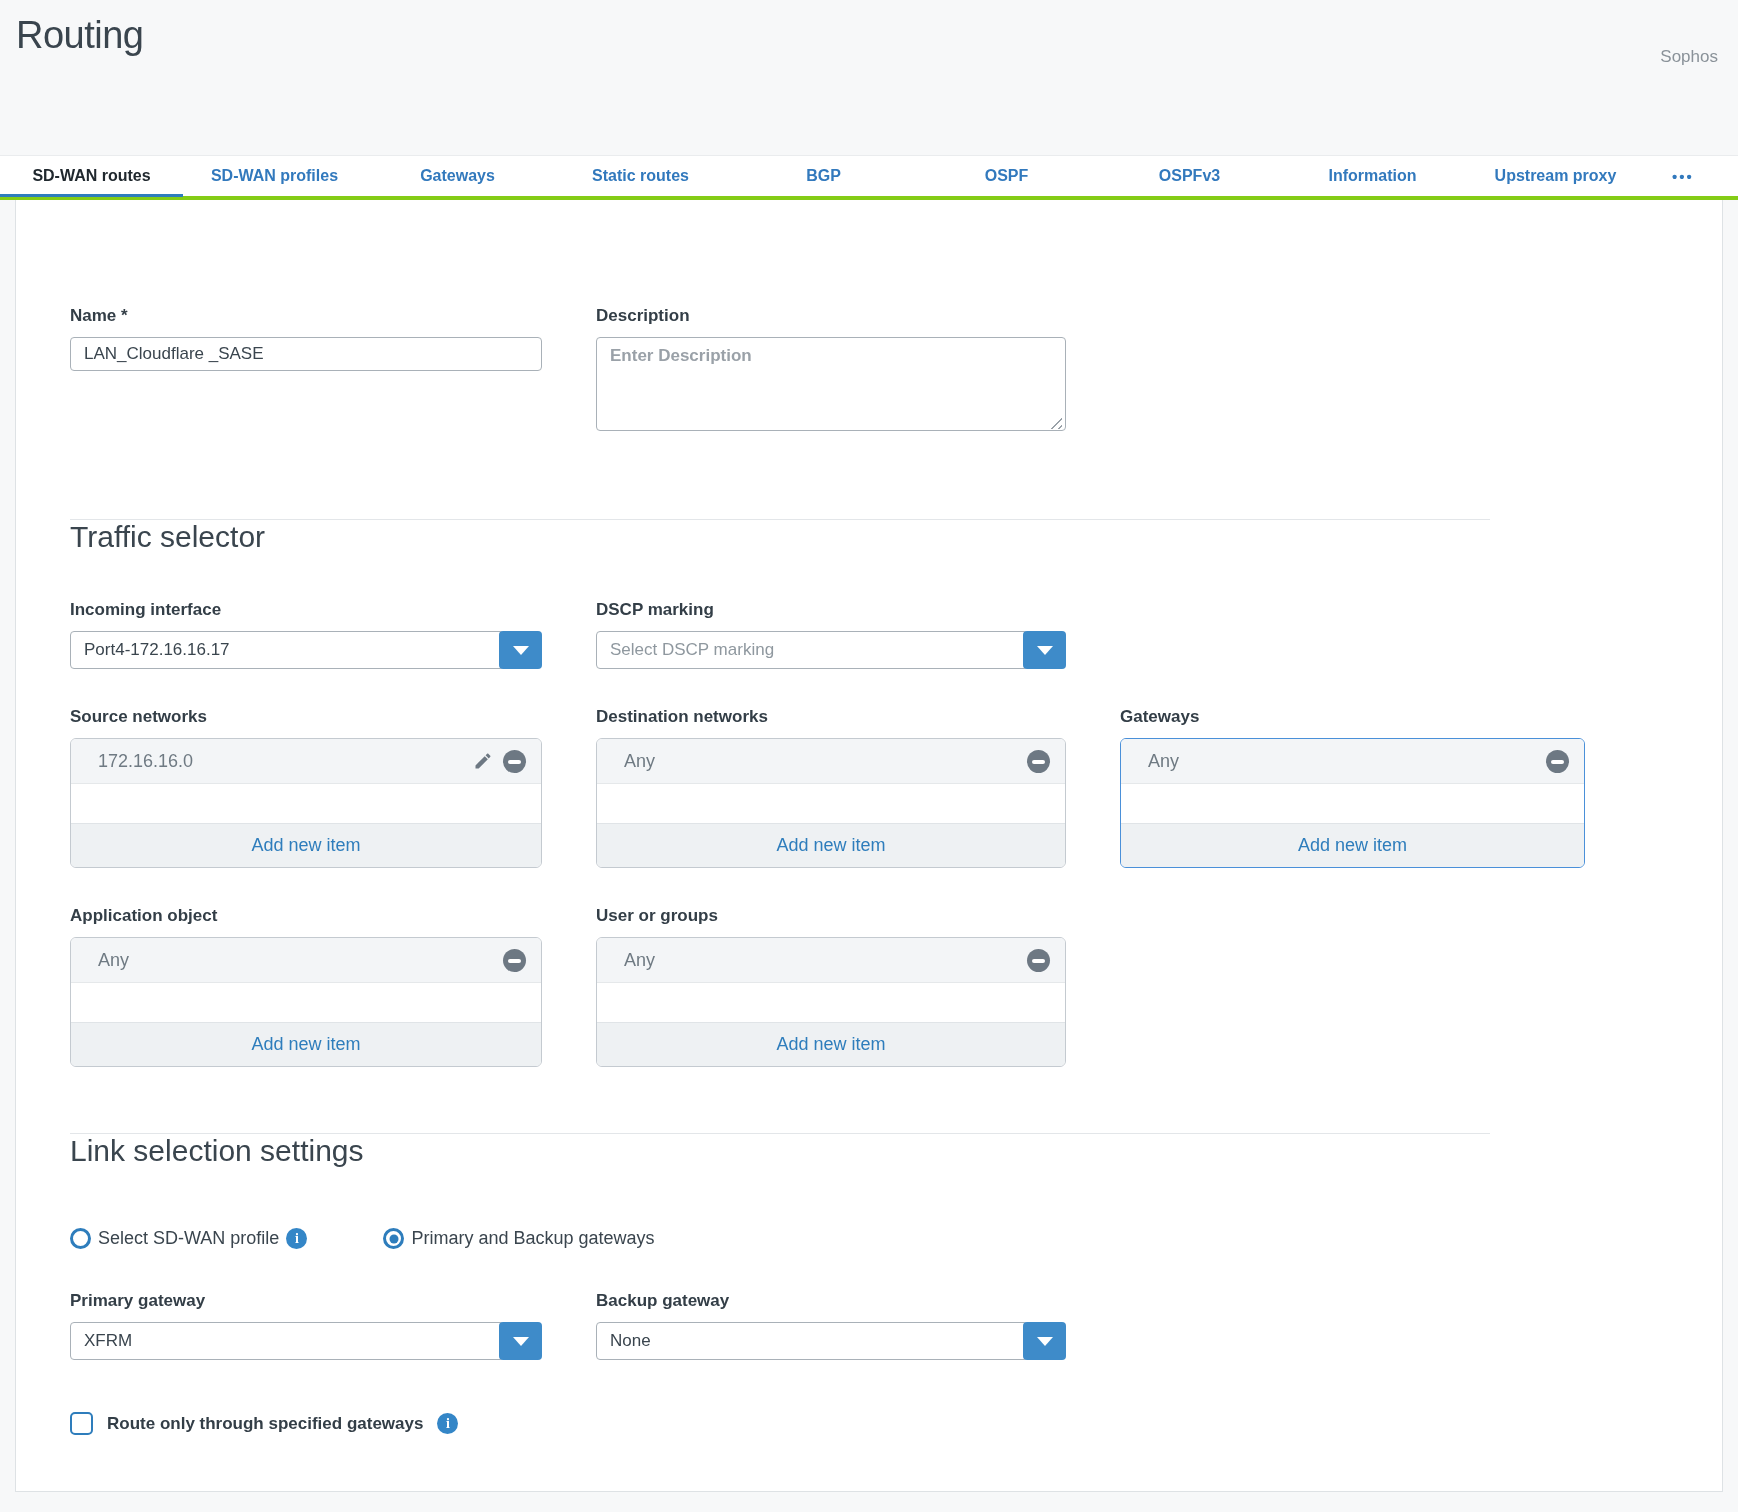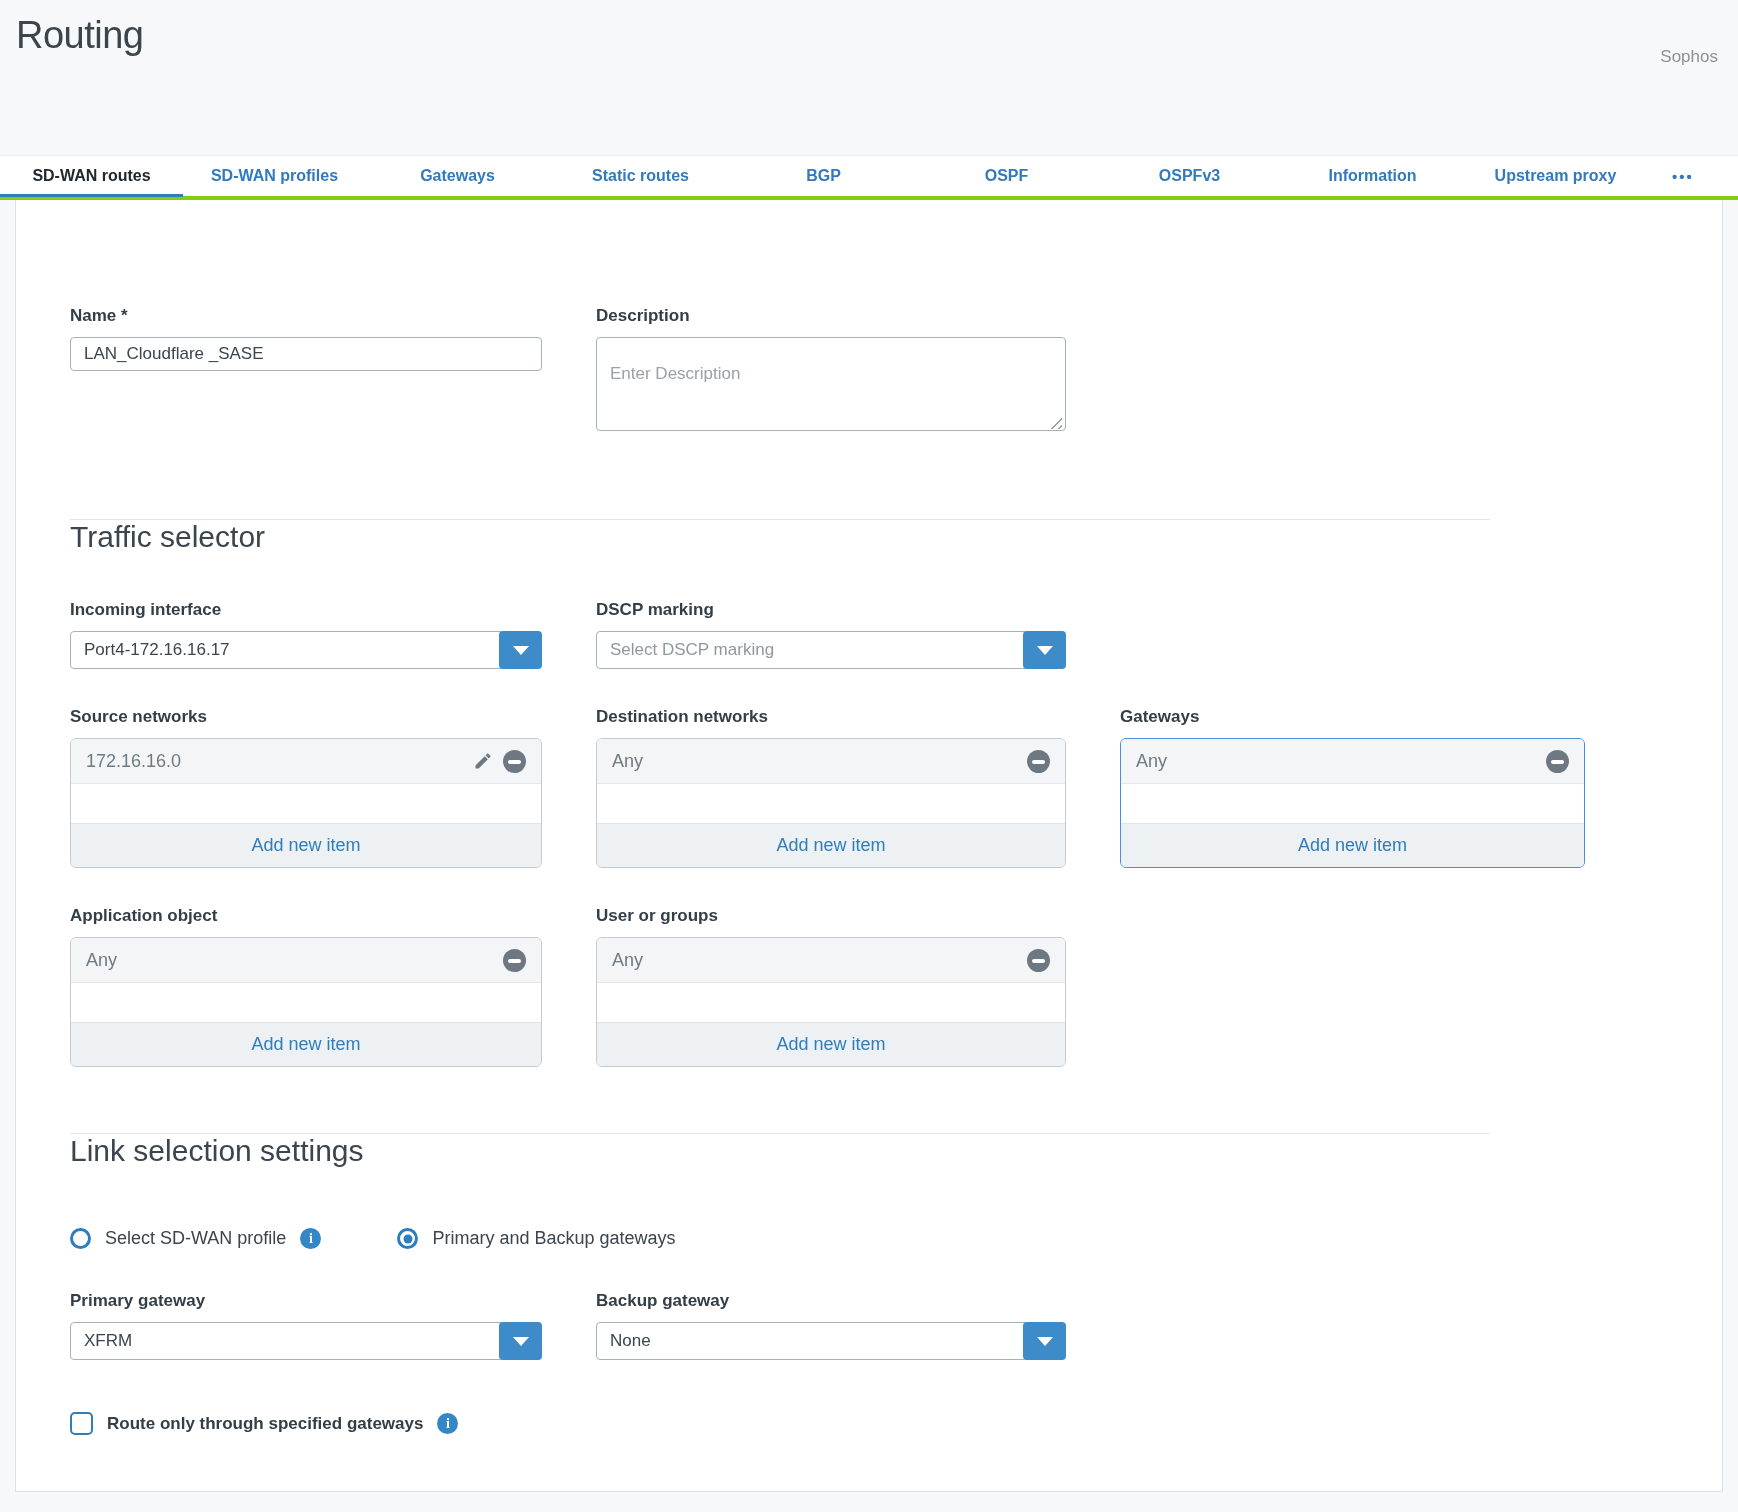--- a/index.html
+++ b/index.html
@@ -28,22 +28,22 @@
   
   .panel { margin:0 15px; background:#fff; border:1px solid #dee2e5; border-top:none;
            height:1292px; padding:106px 0 0 54px; }
   .grid { display:grid; grid-template-columns:472px 470px 465px; column-gap:54px; align-items:start; }
   .field-label { font-size:17px; font-weight:700; color:#333e47; margin-bottom:11px; }
   .req { color:#333e47; }
 
   .text-input { width:100%; height:34px; border:1px solid #a9b1b8; border-radius:4px; padding:0 13px;
                 font-size:17px; color:#3a454e; font-family:"Liberation Sans", sans-serif; background:#fff; }
   .desc-wrap { position:relative; }
-  .desc-area { width:100%; height:94px; border:1px solid #a9b1b8; border-radius:4px; padding:26px 13px;
-               font-size:17px; color:#3a454e; resize:none; font-family:"Liberation Sans", sans-serif; background:#fff; }
+  .desc-area { width:100%; height:94px; border:1px solid #a9b1b8; border-radius:4px; padding:8px 13px;
+               font-size:17px; color:#3a454e; resize:none; font-family:"Liberation Sans", sans-serif; background:#fff;font-weight:bold; }
   .desc-area::placeholder { color:#9aa1a8; opacity:1; }
   .text-input::placeholder { color:#9aa1a8; opacity:1; }
   .grip { position:absolute; right:4px; bottom:6px; width:13px; height:13px;
           background:repeating-linear-gradient(135deg,#99a1a8 0 1.5px,transparent 1.5px 5px);
           clip-path:polygon(100% 0,100% 100%,0 100%); }
 
   hr.divider { border:none; border-top:1px solid #e3e6e9; margin:84px 232px 0 0; }
   h2.section { font-size:30px; font-weight:300; color:#3a454e; }
 
   .mt46 { margin-top:46px; } .mt38 { margin-top:38px; }
@@ -56,32 +56,32 @@
   .dd-btn { width:43px; background:#3e8bc9; border-radius:4px; margin-left:-5px; display:flex;
             align-items:center; justify-content:center; cursor:pointer; }
   .dd-caret { width:0; height:0; border-left:8px solid transparent; border-right:8px solid transparent;
               border-top:9px solid #fff; }
 
   
   .sel-box { border:1px solid #c4cad0; border-radius:6px; overflow:hidden; background:#fff; }
   .sel-box.focused { border:1px solid #4a90d9; }
   .sel-item { height:45px; background:#f3f5f7; border-bottom:1px solid #e5e8ea; display:flex;
               align-items:center; padding:0 15px; font-size:18px; color:#6f7a83; }
-  .sel-item-text { flex:1; }
+  .sel-item-text { flex:1;margin-left:12px; }
   .sel-icons { display:flex; align-items:center; gap:10px; }
   .sel-spacer { height:39px; background:#fff; }
   .sel-add { height:44px; background:#eef1f3; border-top:1px solid #e0e4e7; color:#2e7dbc; font-size:18px;
              display:flex; align-items:center; justify-content:center; cursor:pointer; }
   .minus { width:23px; height:23px; border-radius:50%; background:#6d7883; position:relative; cursor:pointer; flex:0 0 auto; }
   .minus::after { content:""; position:absolute; left:5px; right:5px; top:10px; height:4px; background:#fff; border-radius:2px; }
   .pencil { cursor:pointer; }
 
   
   .radio-row { display:flex; align-items:center; margin-top:60px; font-size:18px; color:#3a454e; }
-  .radio-group { display:flex; align-items:flex-start; gap:14px; cursor:pointer; }
+  .radio-group { display:flex; align-items:flex-start; gap:7px; cursor:pointer; }
   .radio { width:21px; height:21px; border:3px solid #2e7dbc; border-radius:50%; background:#fff;
            position:relative; flex:0 0 auto; }
   .radio.selected::after { content:""; position:absolute; left:50%; top:50%; width:9px; height:9px;
            transform:translate(-50%,-50%); border-radius:50%; background:#2e7dbc; }
   .gap76 { width:76px; }
   .info-icon { width:21px; height:21px; border-radius:50%; background:#3486c7; color:#fff; font-weight:700;
                font-size:14px; font-family:"Liberation Serif", serif; display:inline-flex; align-items:center;
                justify-content:center; cursor:pointer; flex:0 0 auto; }
   .check-row { display:flex; align-items:center; gap:14px; margin-top:52px; }
   .checkbox { width:23px; height:23px; border:2.5px solid #2e7dbc; border-radius:5px; background:#fff; cursor:pointer; }

